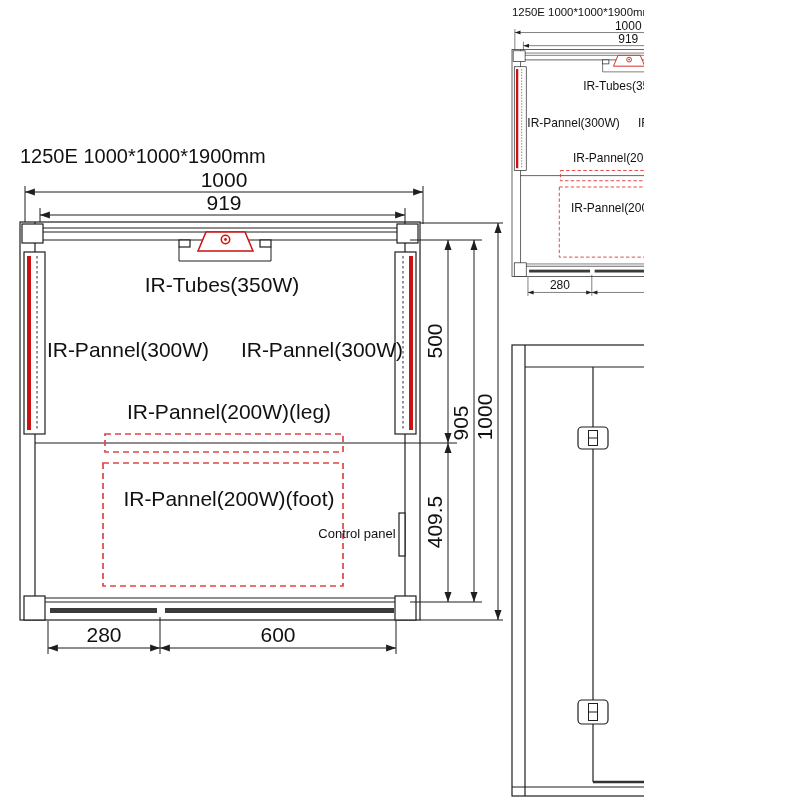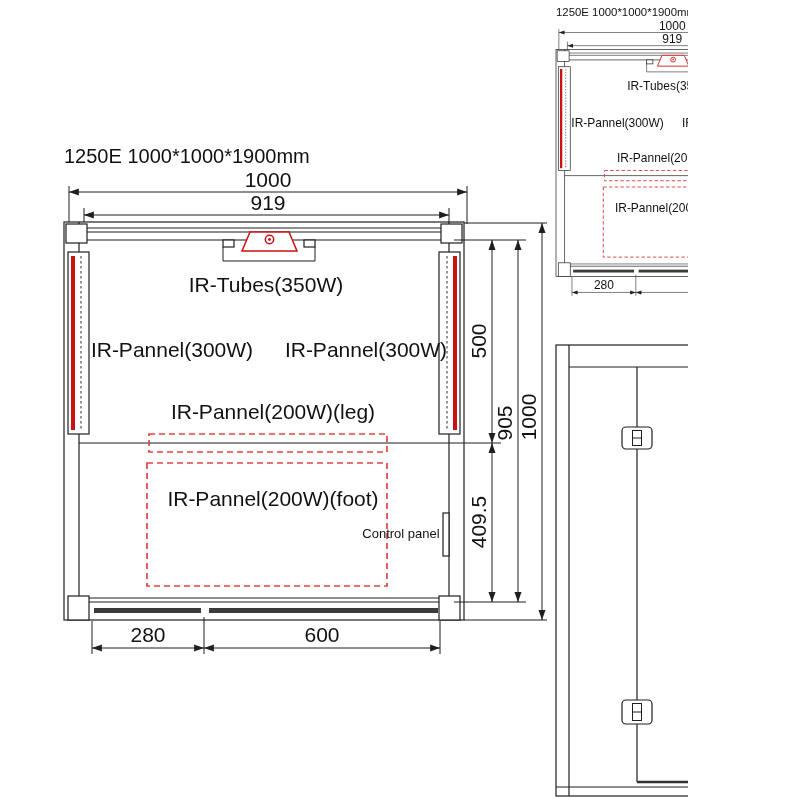--- a/index.html
+++ b/index.html
@@ -1,16 +1,16 @@
 <!DOCTYPE html>
 <html><head>
 <meta charset="utf-8">
 <style>
   html,body{margin:0;padding:0;background:#fff;}
-  #stage{position:relative;width:644px;height:800px;background:#fff;overflow:hidden;padding-left:44px;}
+  #stage{position:relative;width:644px;height:800px;background:#fff;overflow:hidden;}
   svg{font-family:"Liberation Sans", sans-serif;}
   .ln  {stroke:#1f1f1f;stroke-width:1.2;fill:none;}
   .lnt {stroke:#1f1f1f;stroke-width:1;fill:none;}
   .wf  {fill:#ffffff;stroke:#1f1f1f;stroke-width:1.2;}
   .dim {stroke:#1f1f1f;stroke-width:1;fill:none;}
   .red {stroke:#cc1111;stroke-width:1.5;fill:none;}
   .redwf{stroke:#cc1111;stroke-width:1.5;fill:#ffffff;}
   .redfill{fill:#cc1111;stroke:none;}
   .rdash{stroke:#e04545;stroke-width:1.7;fill:none;stroke-dasharray:6 4;}
   .bdash{stroke:#2a2a2a;stroke-width:1;fill:none;stroke-dasharray:2.5 2.5;}

